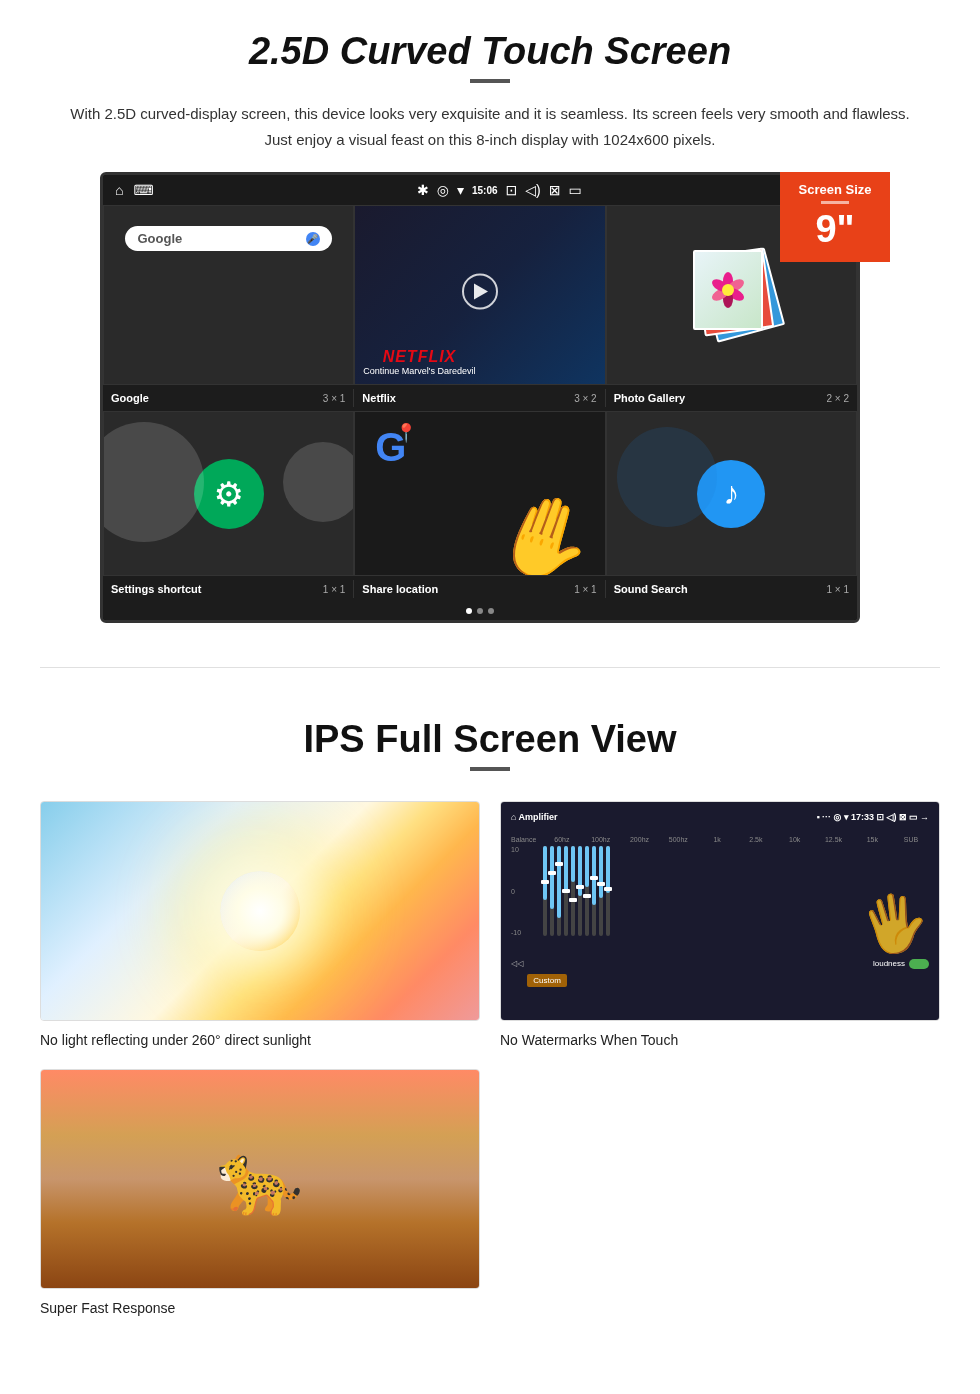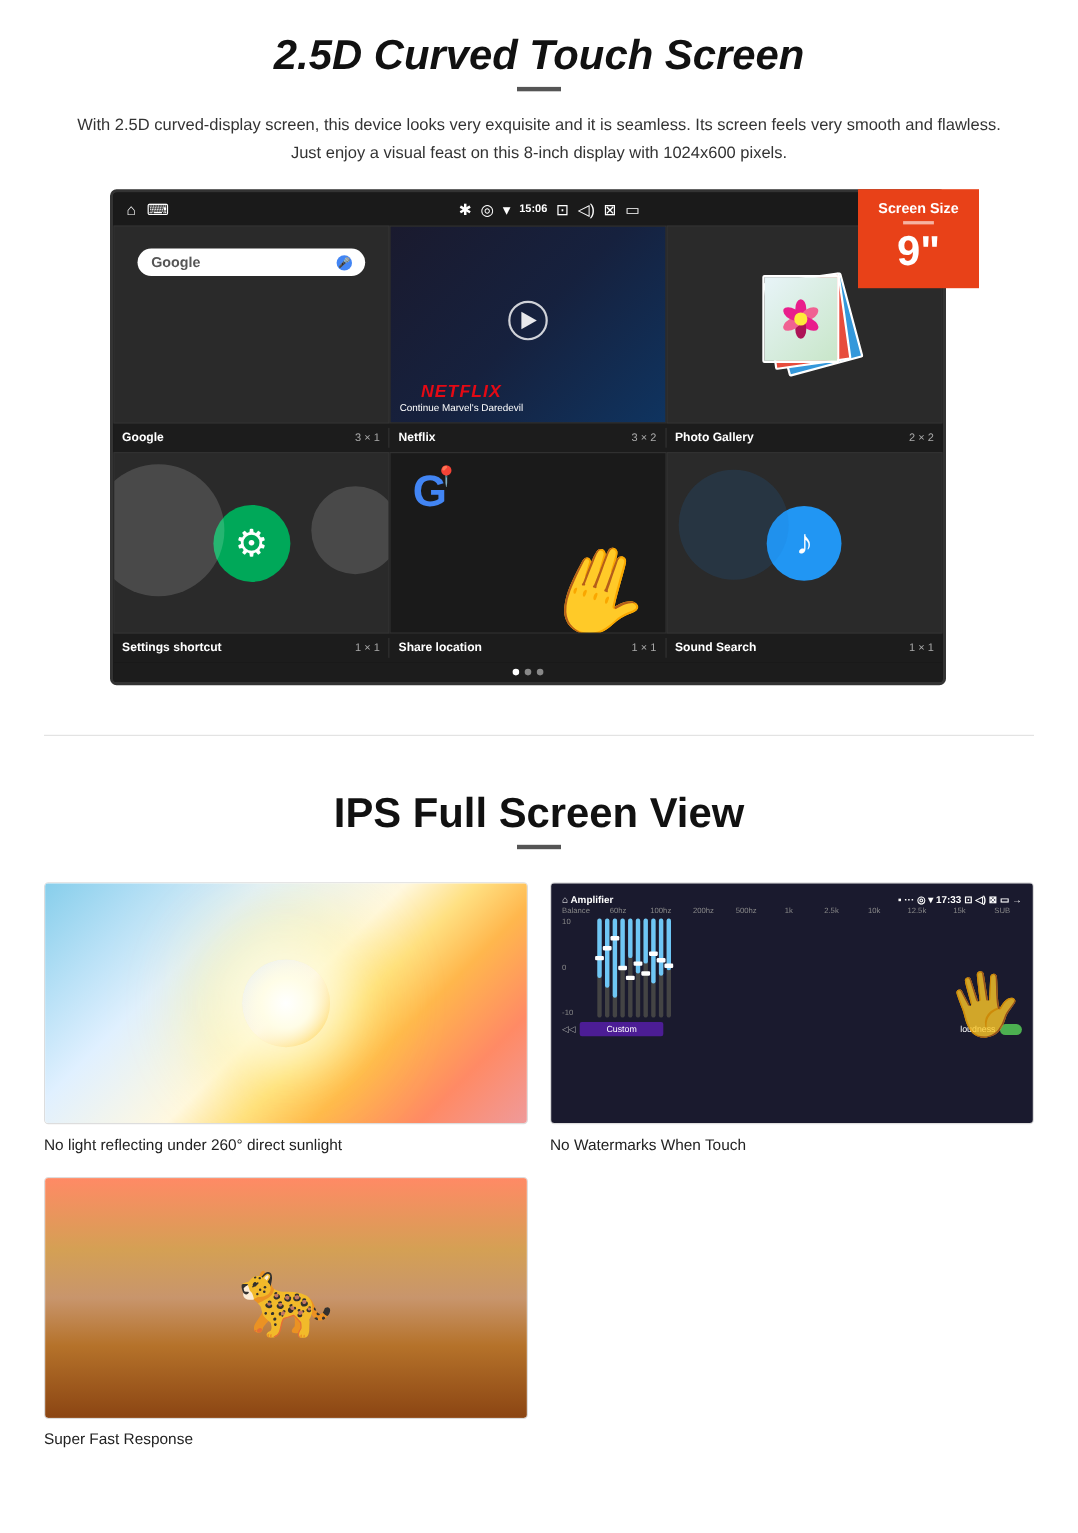--- a/index.html
+++ b/index.html
@@ -422,33 +422,34 @@
       background: #1a1a2e;
       width: 100%;
       height: 100%;
       padding: 10px;
       position: relative;
     }
     .eq-status-bar {
       display: flex;
       justify-content: space-between;
       align-items: center;
-      margin-bottom: 2px;
+      margin-bottom: 14px;
     }
     .eq-title {
       color: #fff;
       font-size: 9px;
       font-weight: bold;
     }
     .eq-custom-btn {
-      background: #4c1d95;
+      background: #a16207;
       color: #fff;
       font-size: 8px;
-      padding: 2px 24px;
+      padding: 2px 6px;
       border-radius: 2px;
+      margin-top: 34px;
     }
     .eq-loudness {
       color: #fff;
       font-size: 8px;
       display: flex;
       align-items: center;
       gap: 4px;
     }
     .toggle-pill {
       width: 20px;

